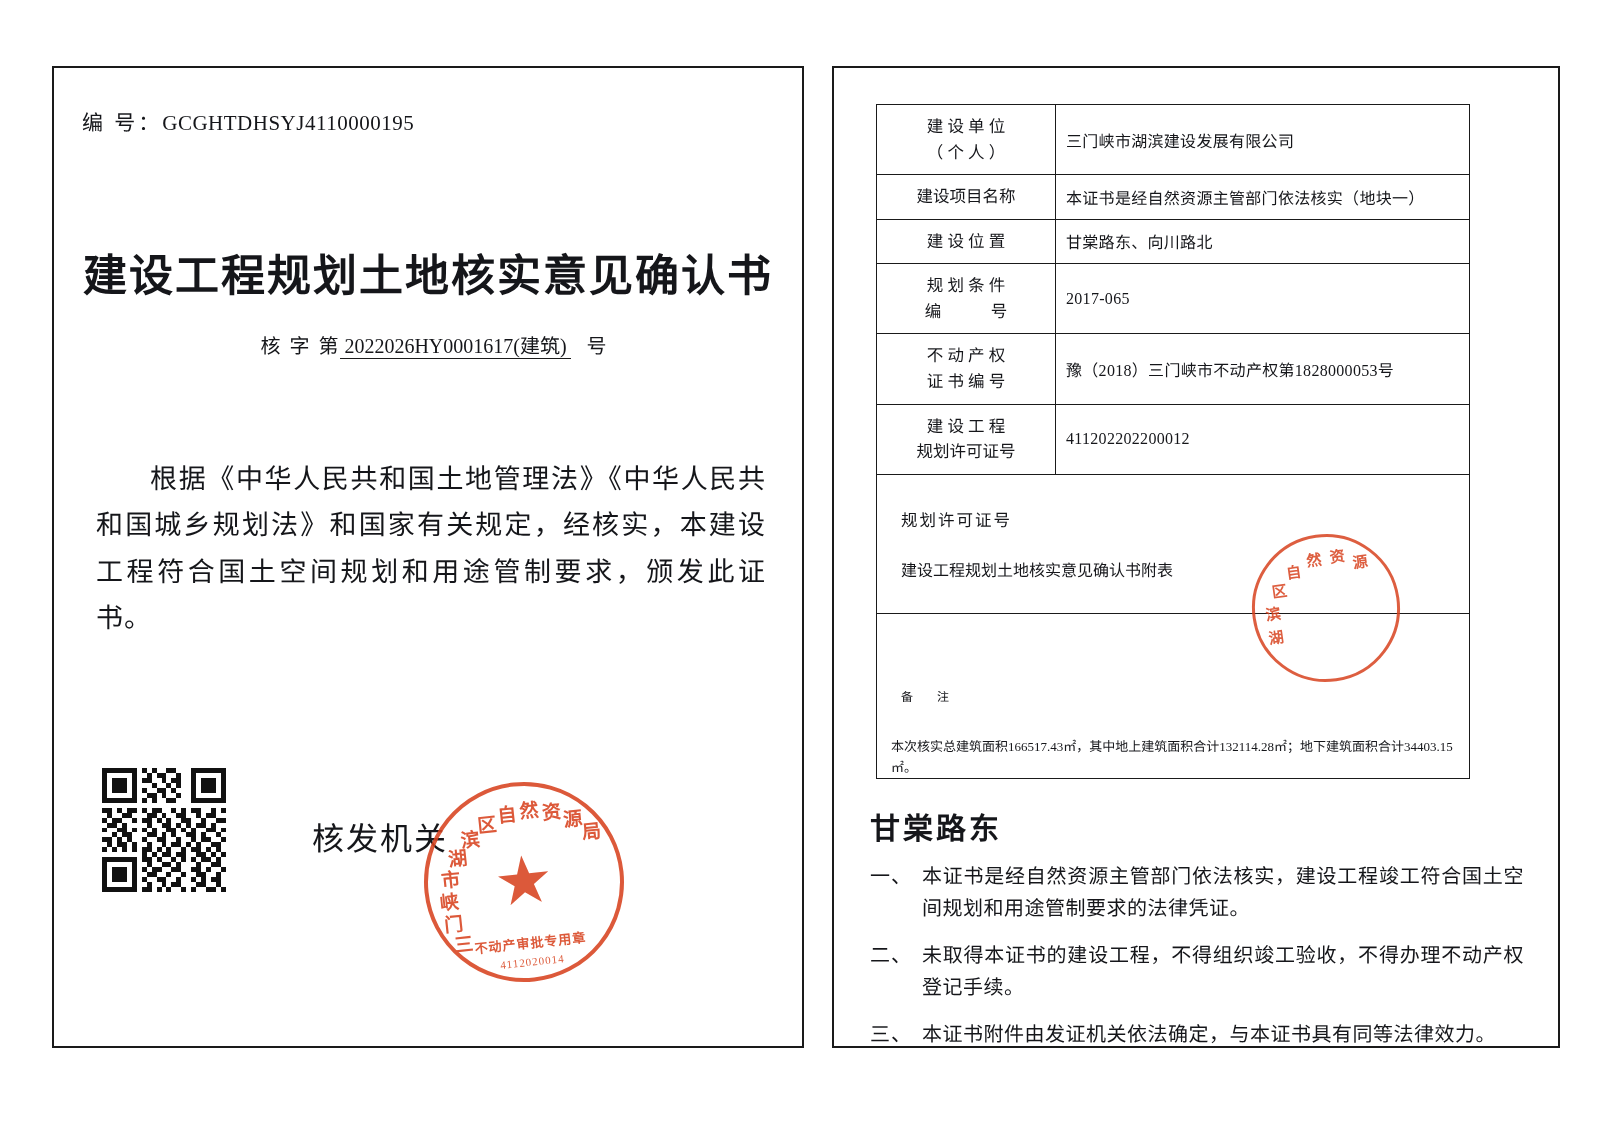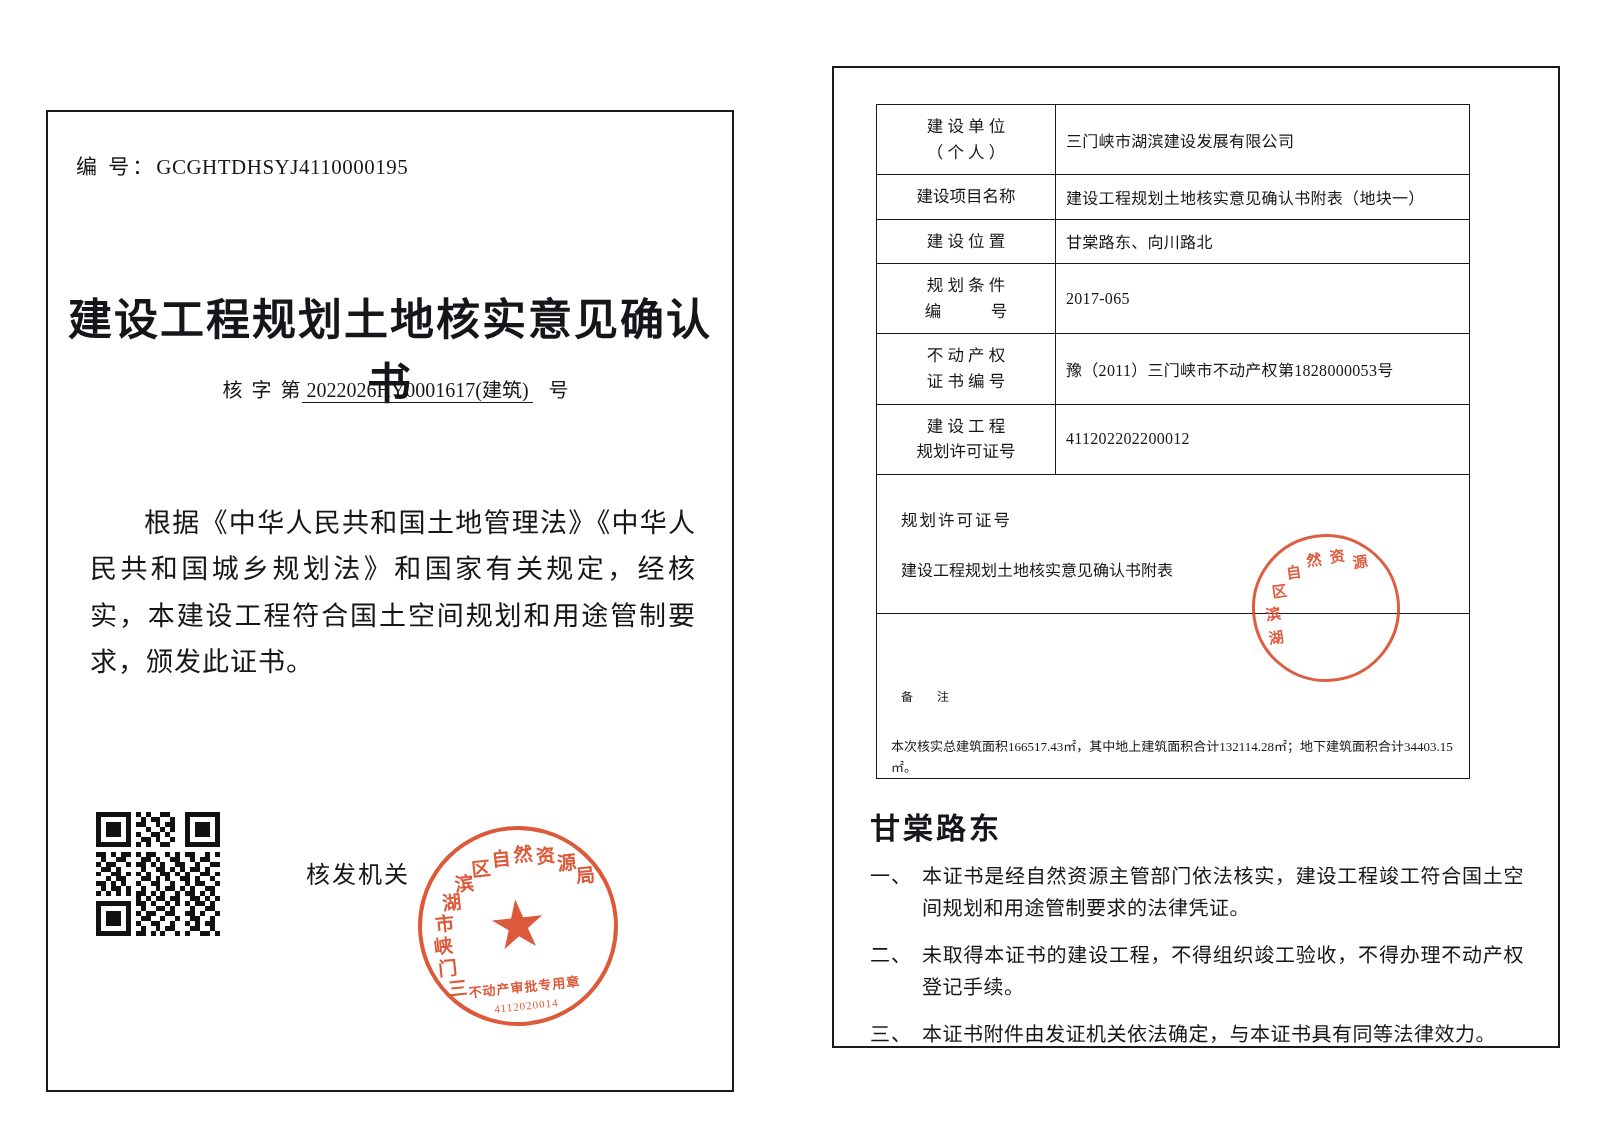--- a/index.html
+++ b/index.html
@@ -17,25 +17,24 @@
   }
 
   
   .sheet {
     position: absolute;
     background: #fff;
     border: 2px solid #1a1a1a;
     box-sizing: border-box;
   }
   #left-sheet {
-    left: 46px;
+    left: 52px;
     top: 66px;
-    width: 688px;
+    width: 752px;
     height: 982px;
-    margin-top: 44px;
   }
   #right-sheet {
     left: 832px;
     top: 66px;
     width: 728px;
     height: 982px;
   }
 
   
   .doc-number {
@@ -98,21 +97,21 @@
     width: 124px;
     height: 124px;
     background-color: #fff;
   }
   .qr svg { display: block; }
 
   .issuer-block {
     position: absolute;
     left: 258px;
     top: 738px;
-    font-size: 24px;
+    font-size: 32px;
     line-height: 2.1;
     letter-spacing: 2px;
   }
   .issuer-row { white-space: nowrap; }
   .issuer-row .lab { display: inline-block; }
   .issuer-row .val {
     display: inline-block;
     margin-left: 20px;
     letter-spacing: 0;
   }
@@ -485,41 +484,41 @@
         <td class="key">
           <div>建 设 单 位</div>
           <div>（ 个 人 ）</div>
         </td>
         <td class="val">三门峡市湖滨建设发展有限公司</td>
       </tr>
       <tr>
         <td class="key">
           <div>建设项目名称</div>
         </td>
-        <td class="val">建设工程规划土地核实意见确认书附表（地块一）</td>
+        <td class="val">本证书是经自然资源主管部门依法核实（地块一）</td>
       </tr>
       <tr>
         <td class="key">
           <div>建 设 位 置</div>
         </td>
         <td class="val">甘棠路东、向川路北</td>
       </tr>
       <tr>
         <td class="key">
           <div>规 划 条 件</div>
           <div>编　　　号</div>
         </td>
         <td class="val">2017-065</td>
       </tr>
       <tr>
         <td class="key">
           <div>不 动 产 权</div>
           <div>证 书 编 号</div>
         </td>
-        <td class="val">豫（2011）三门峡市不动产权第1828000053号</td>
+        <td class="val">豫（2018）三门峡市不动产权第1828000053号</td>
       </tr>
       <tr>
         <td class="key">
           <div>建 设 工 程</div>
           <div>规划许可证号</div>
         </td>
         <td class="val">411202202200012</td>
       </tr>
       <tr>
         <td class="attach-cell" colspan="2">

